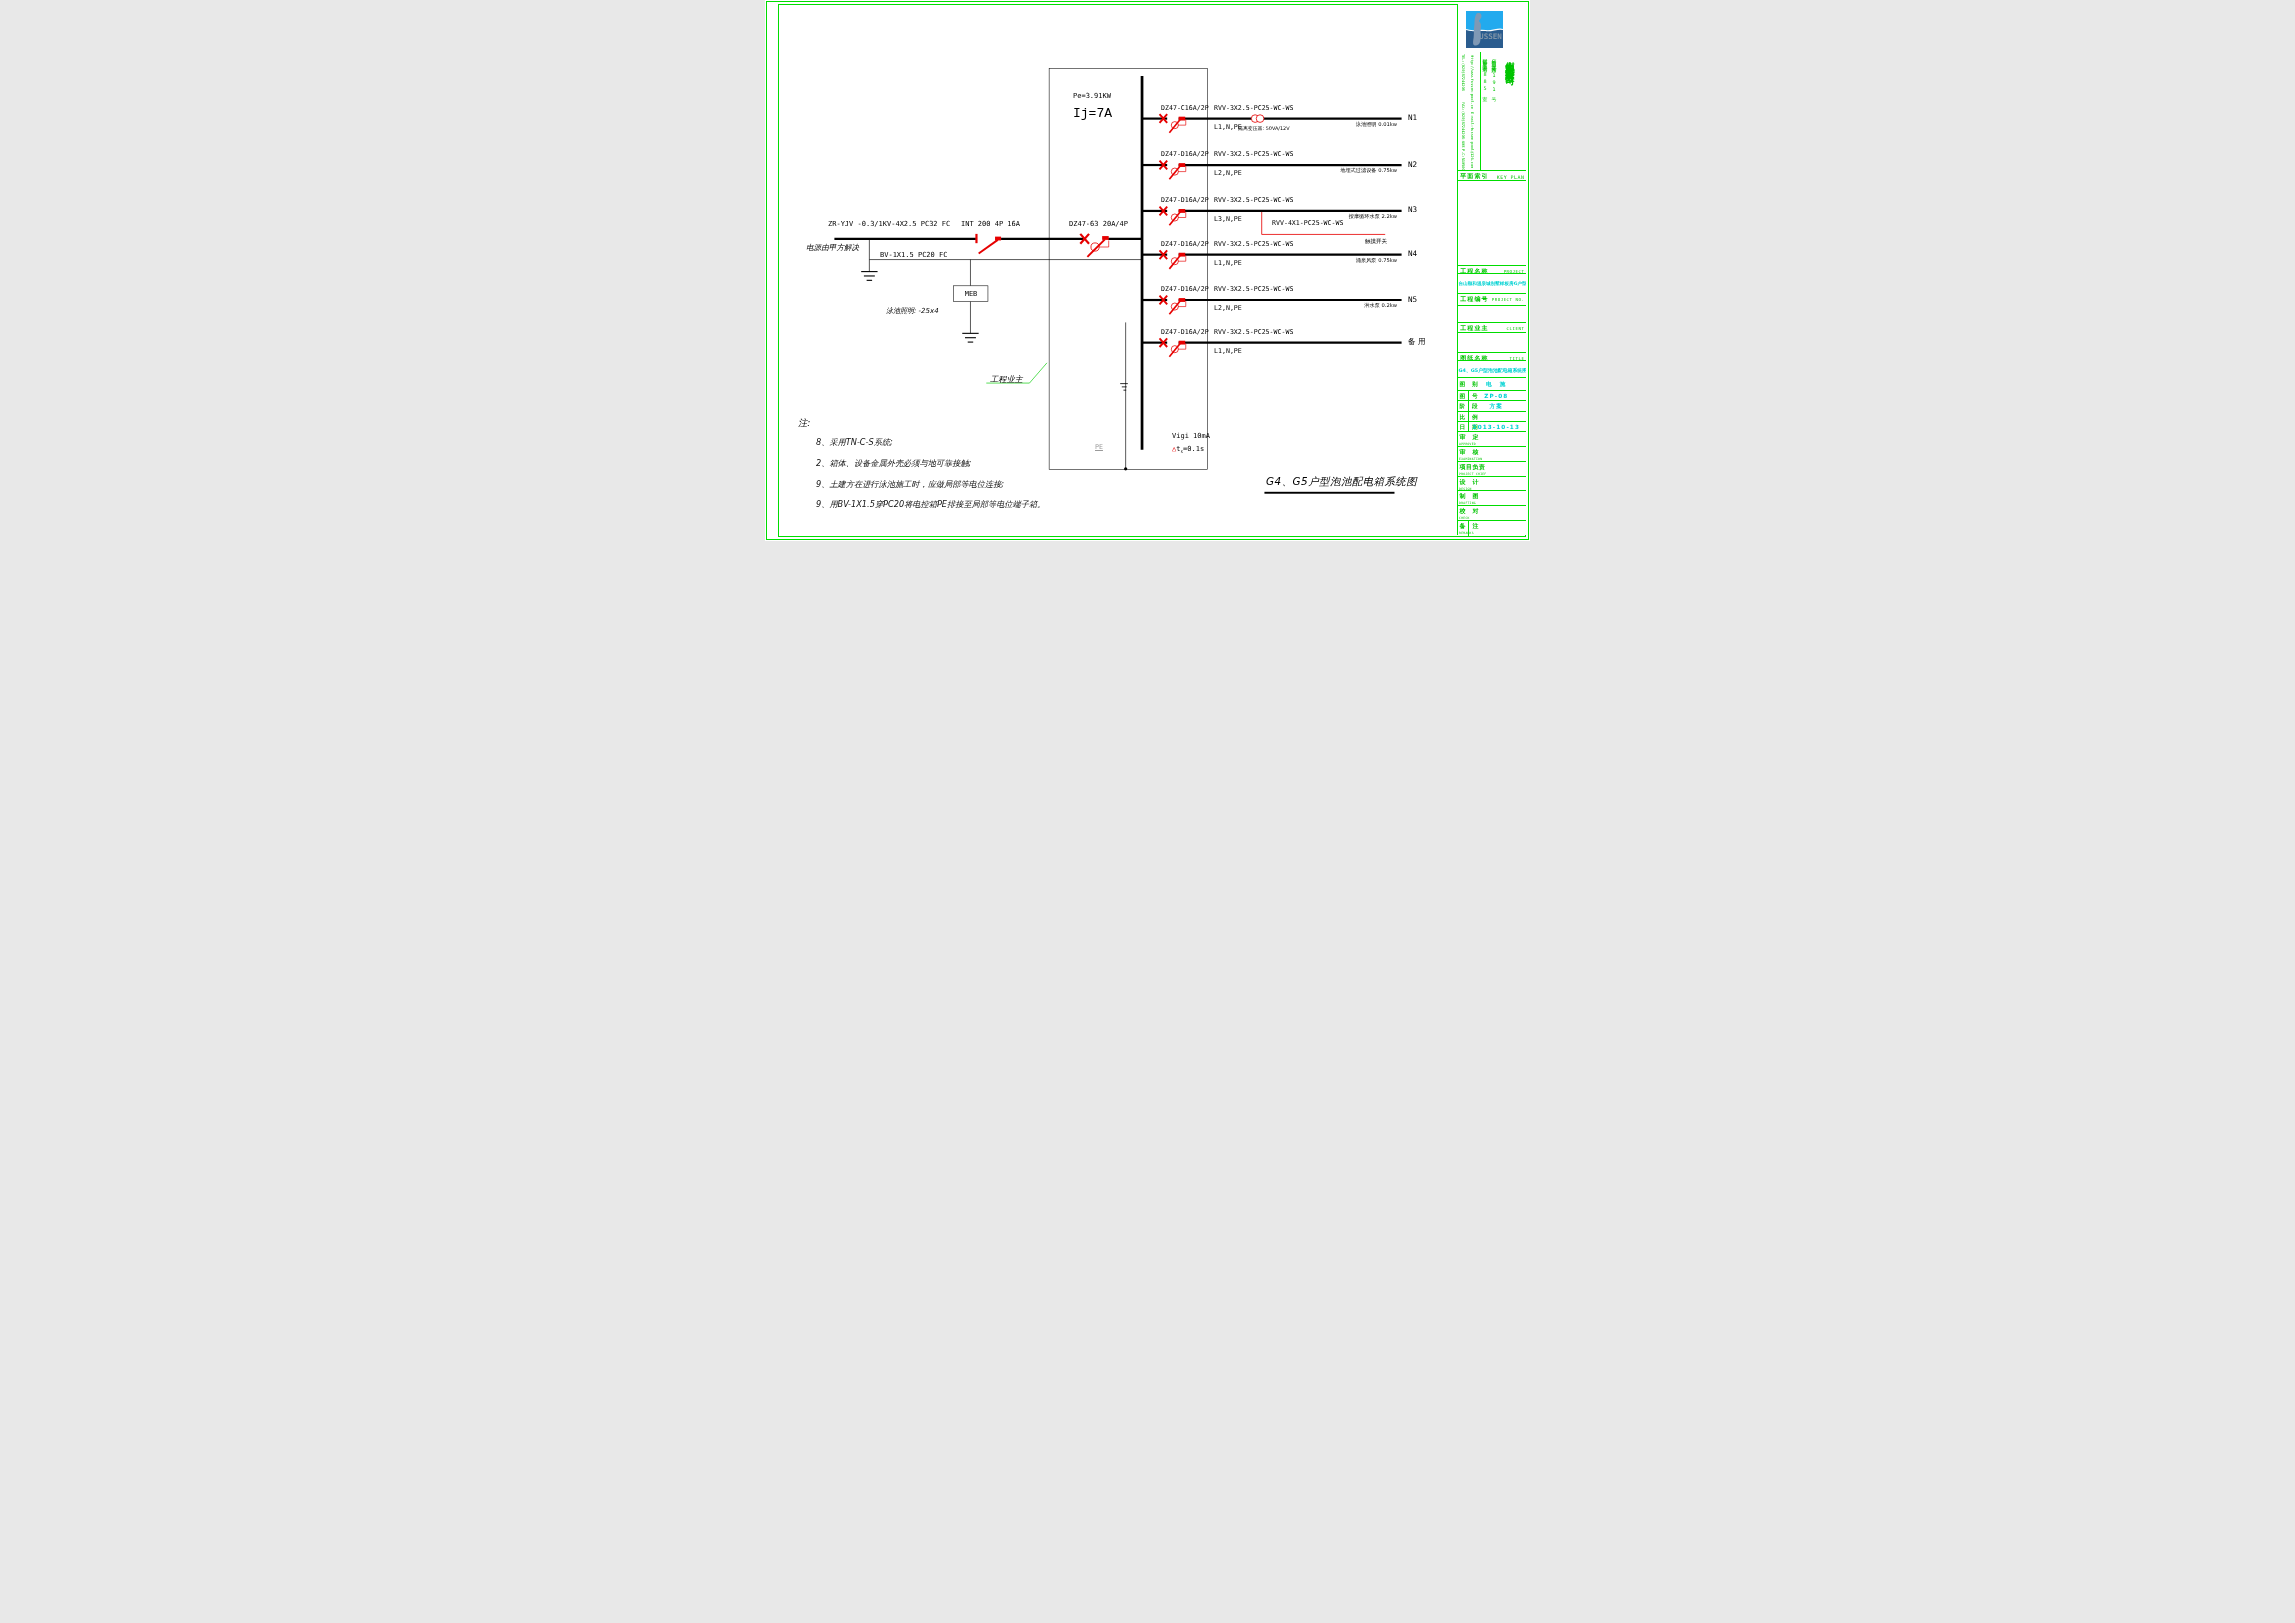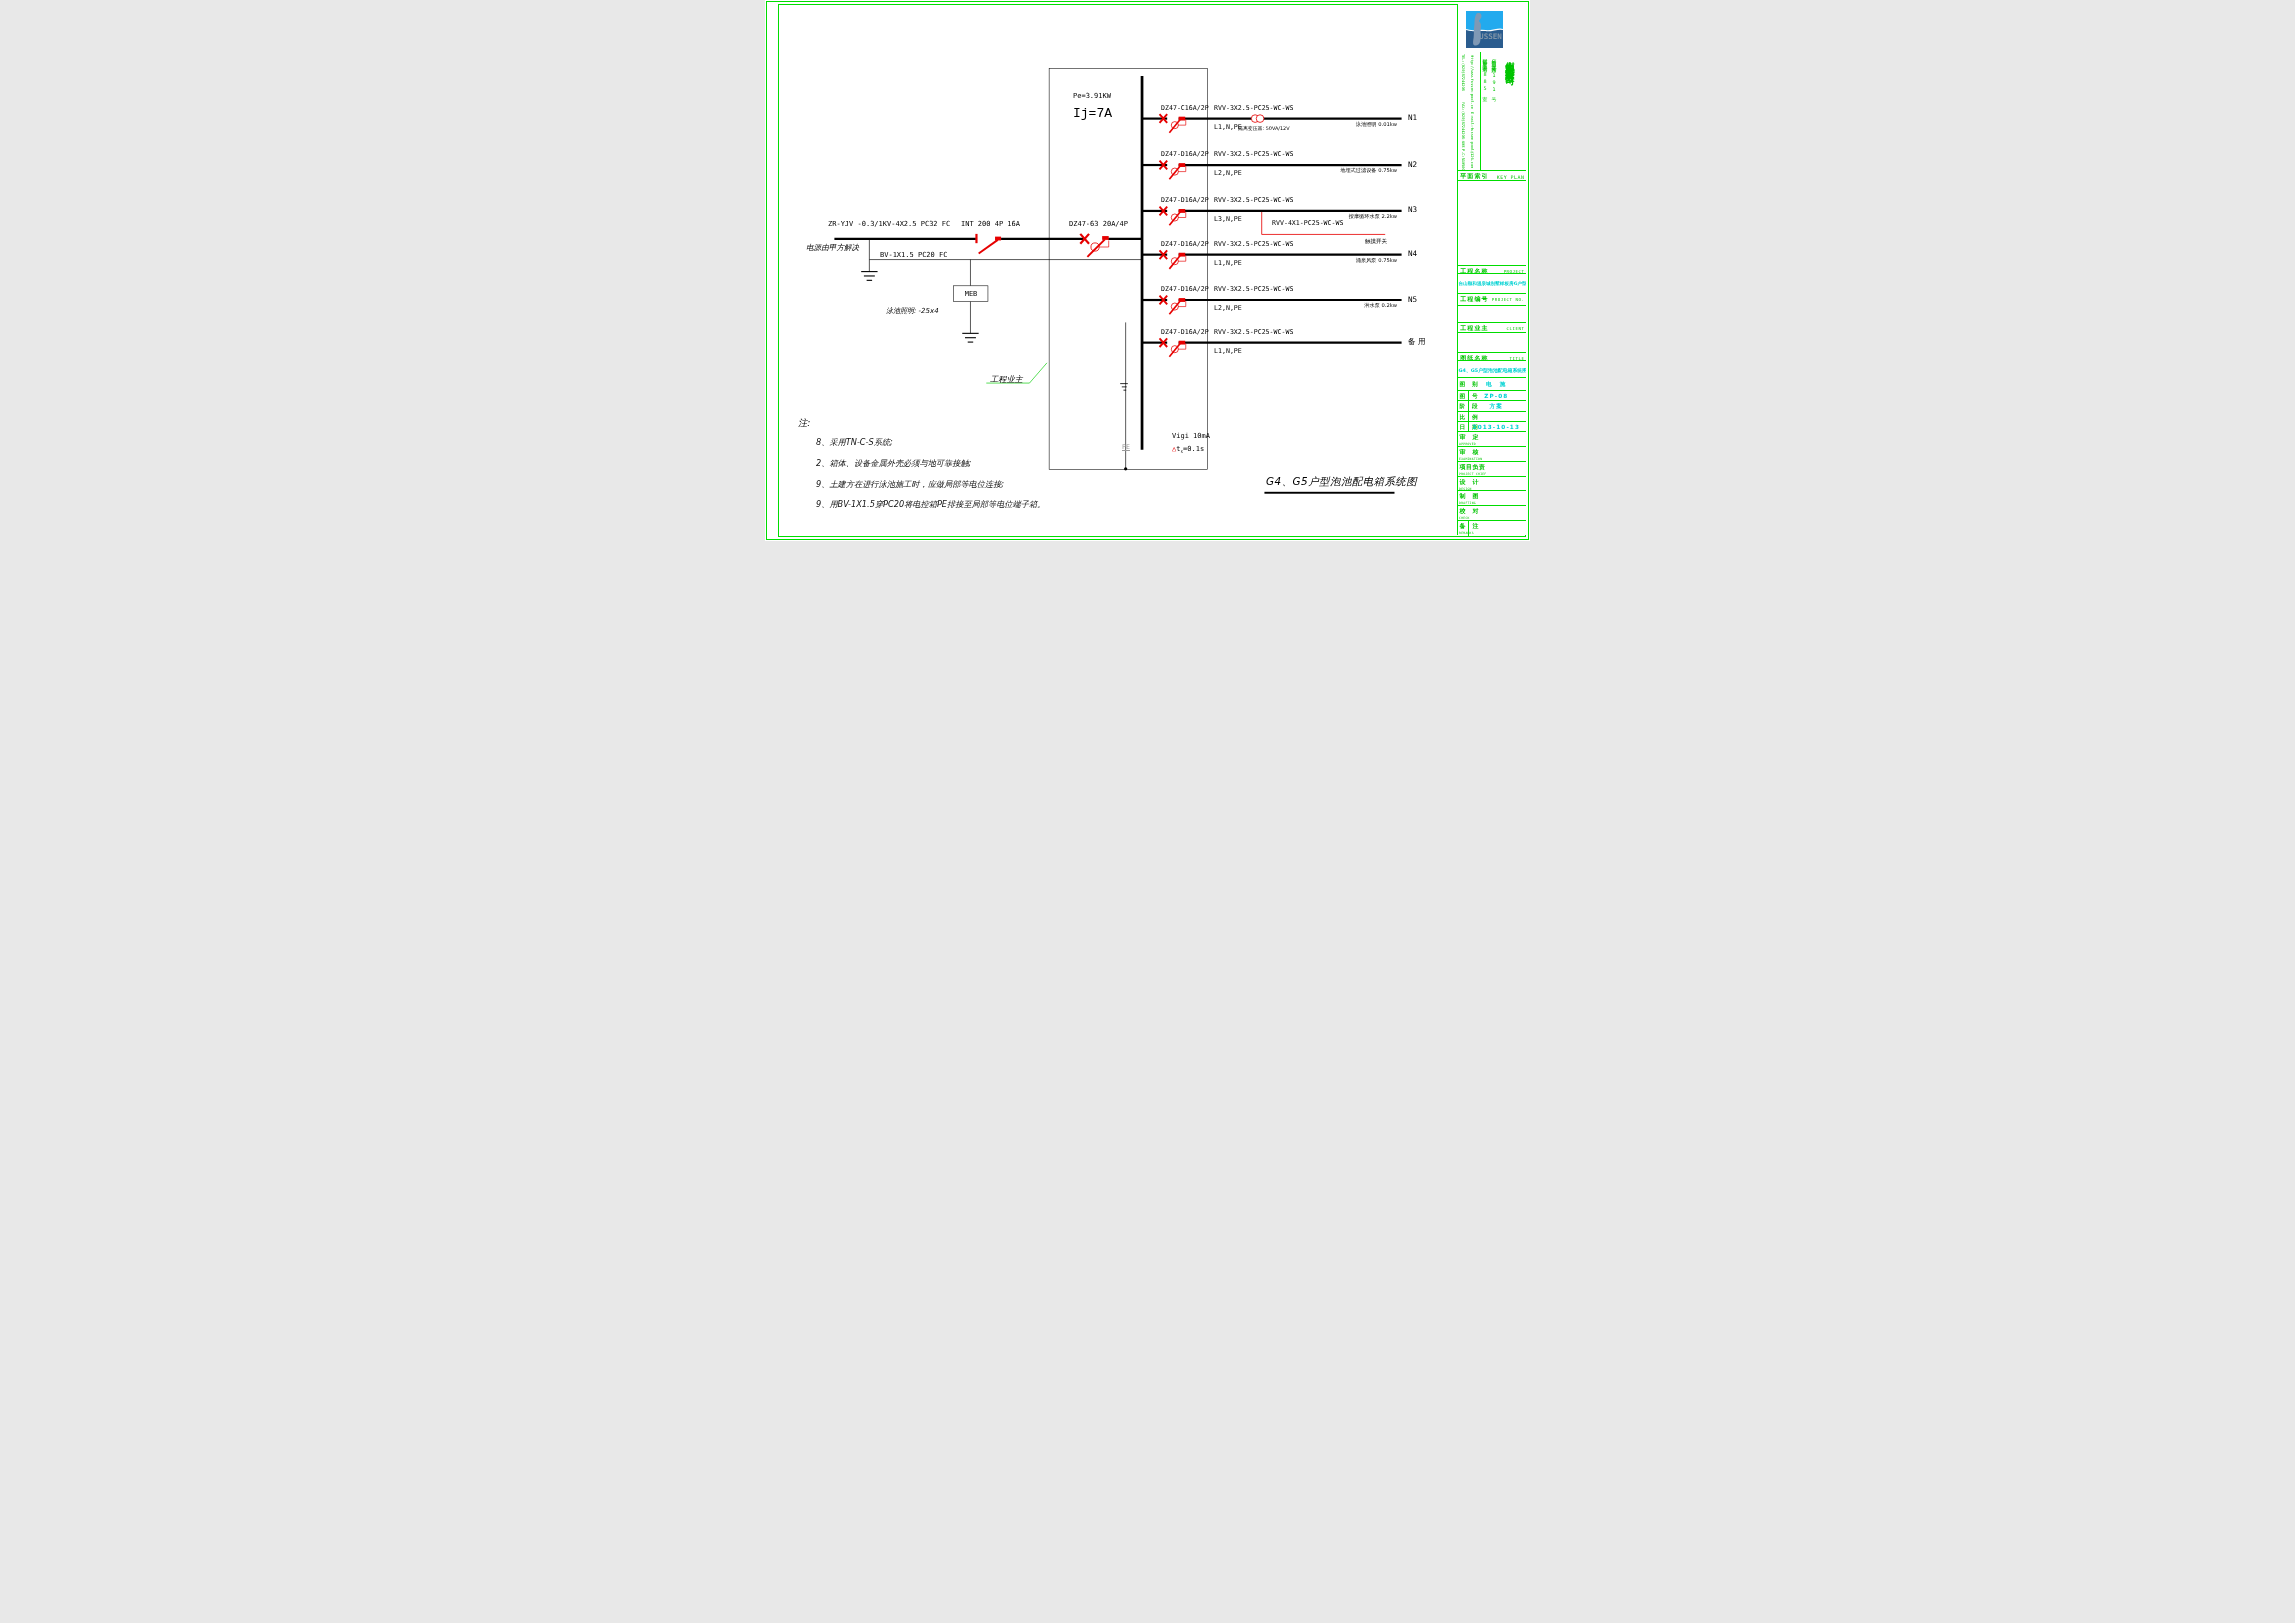--- a/index.html
+++ b/index.html
@@ -146,21 +146,21 @@
   <div class="abs cad" style="left:63px;top:220px;font-size:7px;">ZR-YJV -0.3/1KV-4X2.5 PC32  FC</div>
   <div class="abs cjk" style="left:41px;top:243px;font-size:7.6px;">电源由甲方解决</div>
   <div class="abs cad" style="left:115px;top:251px;font-size:7px;">BV-1X1.5 PC20 FC</div>
   <div class="abs cad" style="left:196px;top:220px;font-size:7px;">INT 200 4P 16A</div>
   <div class="abs cad" style="left:304px;top:220px;font-size:7px;">DZ47-63 20A/4P</div>
   <div class="abs cad" style="left:308px;top:92px;font-size:7px;">Pe=3.91KW</div>
   <div class="abs cad" style="left:308px;top:106px;font-size:13px;font-family:Liberation Mono, monospace;">Ij=7A</div>
   <div class="abs cad" style="left:189px;top:290px;width:34px;text-align:center;font-size:7px;">MEB</div>
   <div class="abs cjk" style="left:121px;top:306px;font-size:7px;">泳池照明: -25x4</div>
   <div class="abs cjk" style="left:225px;top:374px;font-size:8.2px;">工程业主</div>
-  <div class="abs cad" style="left:357px;top:443px;font-size:6.6px;color:#9a9a9a;text-decoration:underline;">PE</div>
+  <div class="abs cad" style="left:330px;top:443px;font-size:6.6px;color:#9a9a9a;text-decoration:underline;">PE</div>
   <div class="abs cad" style="left:407px;top:432px;font-size:7px;">Vigi  10mA</div>
   <div class="abs cad" style="left:407px;top:445px;font-size:7px;">
     <span style="color:#e60000;">△</span><span>t</span><sub>s</sub><span>=0.1s</span>
   </div>
   <div class="abs cjk" style="left:501px;top:475px;font-size:10.4px;letter-spacing:0.5px;">G4、G5户型泡池配电箱系统图</div>
 
   <div class="abs cjk it" style="left:33px;top:417px;font-size:9.3px;">注:</div>
   <div id="notes" class="abs" style="left:51px;top:437px;">
       <div class="cjk it" style="position: absolute; left: 0px; top: 0px; font-size: 8.2px; font-style: italic; white-space: nowrap; color: rgb(17, 17, 17);">8、采用TN-C-S系统;</div>
       <div class="cjk it" style="position: absolute; left: 0px; top: 21px; font-size: 8.2px; font-style: italic; white-space: nowrap; color: rgb(17, 17, 17);">2、箱体、设备金属外壳必须与地可靠接触;</div>

